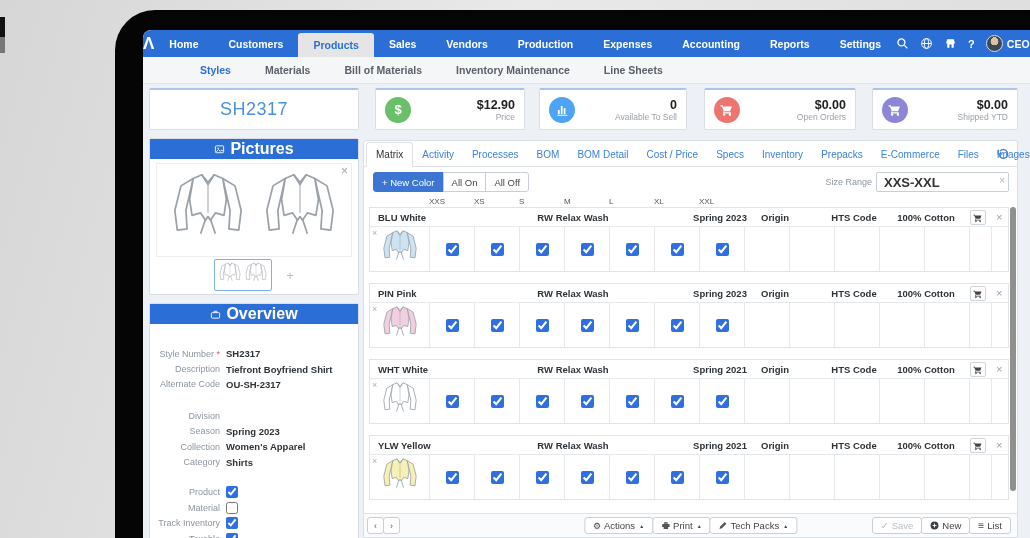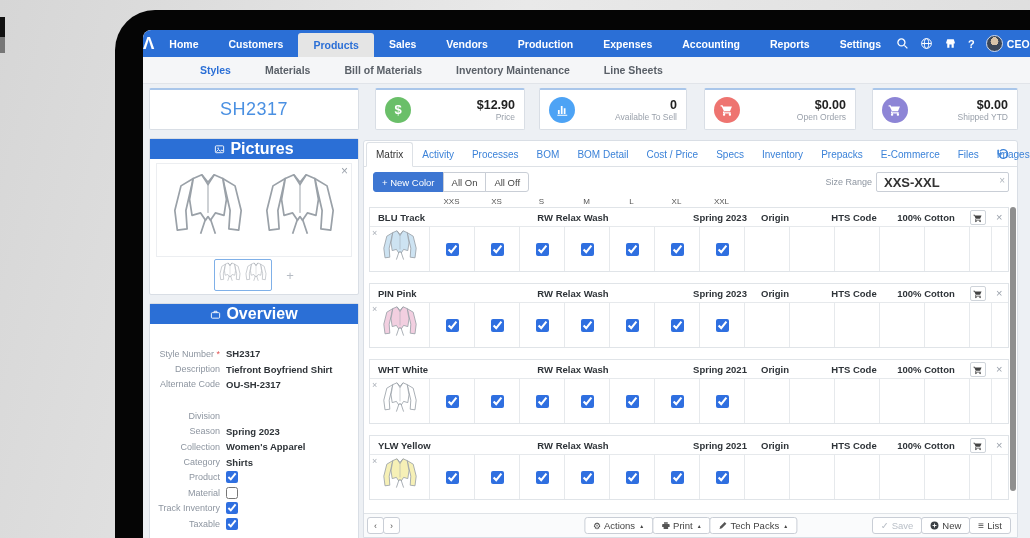--- a/index.html
+++ b/index.html
@@ -56,21 +56,21 @@
   .pic-close { position:absolute; right:3px; top:0; color:#9aa1ab; font-size:12px; cursor:pointer; }
   .pic-main .shirt svg { width:86px; height:80px; }
   .pic-thumbs { display:flex; align-items:center; justify-content:center; gap:14px; height:36px; }
   .pic-thumb { border:1px solid #7fb0e8; border-radius:2px; padding:1px 2px; display:flex; cursor:pointer; }
   .pic-thumb .shirt svg { width:26px; height:24px; }
   .pic-add { color:#b6bcc4; font-size:13px; cursor:pointer; }
 
   .overview { top:273px; height:240px; }
   .ov-body { padding-top:22px; }
   .ov-row { display:flex; align-items:center; height:15.4px; }
-  .ov-row.gap1 { margin-top:16px; } .ov-row.gap2 { margin-top:0; }
+  .ov-row.gap1 { margin-top:16px; } .ov-row.gap2 { margin-top:15px; }
   .ov-lbl { flex:0 0 76px; text-align:right; font-size:9px; color:#8d95a0; padding-right:6px; }
   .ov-val { font-size:9.5px; font-weight:bold; color:#2e3338; }
   .req { color:#e05252; }
   .ov-row input { width:12px; height:12px; accent-color:#2f6fe0; }
 
   
   .main { position:absolute; left:220px; top:110px; width:655px; height:398px;
     background:#fff; border:1px solid #d9dee5; border-radius:3px 3px 0 0; }
   .tabbar { position:relative; height:26px; border-bottom:1px solid #dde1e6; display:flex; align-items:flex-end; padding-left:2px; }
   .tab { font-size:10px; color:#3b82d8; padding:6px 9px; cursor:pointer; white-space:nowrap; }
@@ -86,21 +86,21 @@
   .tb-left .btn:last-child { border-radius:0 3px 3px 0; }
   .tb-left .btn:first-child { border-radius:3px 0 0 3px; }
   .sr-lbl { position:absolute; right:145px; top:10px; font-size:9px; color:#8d95a0; }
   .sr-input { position:absolute; right:8px; top:5px; width:133px; height:20px; border:1px solid #c9ced6; border-radius:2px;
     font-size:13px; font-weight:bold; color:#333; padding:0 14px 0 7px; font-family:"Liberation Sans",sans-serif; }
   .sr-clear { position:absolute; right:12px; top:8px; font-size:10px; color:#b0b6bd; cursor:pointer; }
 
   
   .matrix-area { position:absolute; left:5px; right:8px; top:56px; bottom:24px; overflow:hidden; }
   .sizes-row { position:relative; height:10px; display:flex; padding-left:60px; }
-  .sizes-row span { flex:0 0 45px; text-align:center; font-size:8px; color:#555; }
+  .sizes-row span { flex:0 0 45px; text-align:left; font-size:8px; color:#555; }
   .scrollbar { position:absolute; right:1px; top:66px; width:6px; height:284px; background:#8f8f8f; border-radius:3px; }
   .group { width:640px; border:1px solid #e0e4e8; margin-bottom:11px; background:#fff; }
   .g-head { position:relative; height:19px; border-bottom:1px solid #e6e9ec; font-size:9.5px; font-weight:bold; color:#2e3338; }
   .g-head span { position:absolute; top:4px; }
   .g-name { left:8px; }
   .g-wash { left:203px; transform:translateX(-50%); }
   .g-season { left:350px; transform:translateX(-50%); }
   .g-origin { left:405px; transform:translateX(-50%); }
   .g-hts { left:484px; transform:translateX(-50%); }
   .g-content { left:556px; transform:translateX(-50%); }
@@ -399,21 +399,21 @@
         <span>XS</span>
         <span>S</span>
         <span>M</span>
         <span>L</span>
         <span>XL</span>
         <span>XXL</span>
       </div>
       <div>
   <div class="group">
     <div class="g-head">
-      <span class="g-name">BLU Track</span>
+      <span class="g-name">BLU White</span>
       <span class="g-wash">RW Relax Wash</span>
       <span class="g-season">Spring 2023</span>
       <span class="g-origin">Origin</span>
       <span class="g-hts">HTS Code</span>
       <span class="g-content">100% Cotton</span>
       <span class="g-cart">
                 <svg viewBox="0 0 24 24" fill="#444">
                   <path d="M7 18c-1.1 0-2 .9-2 2s.9 2 2 2 2-.9 2-2-.9-2-2-2zm10 0c-1.1 0-2 .9-2 2s.9 2 2 2 2-.9 2-2-.9-2-2-2zM7.2 14h9.9l3.4-8H5.3l-.8-2H1v2h2l3.6 7.6-1.4 2.4c-.5 1 .2 2 1.3 2h12v-2H7l.2-2z"></path>
                 </svg>
               </span>

